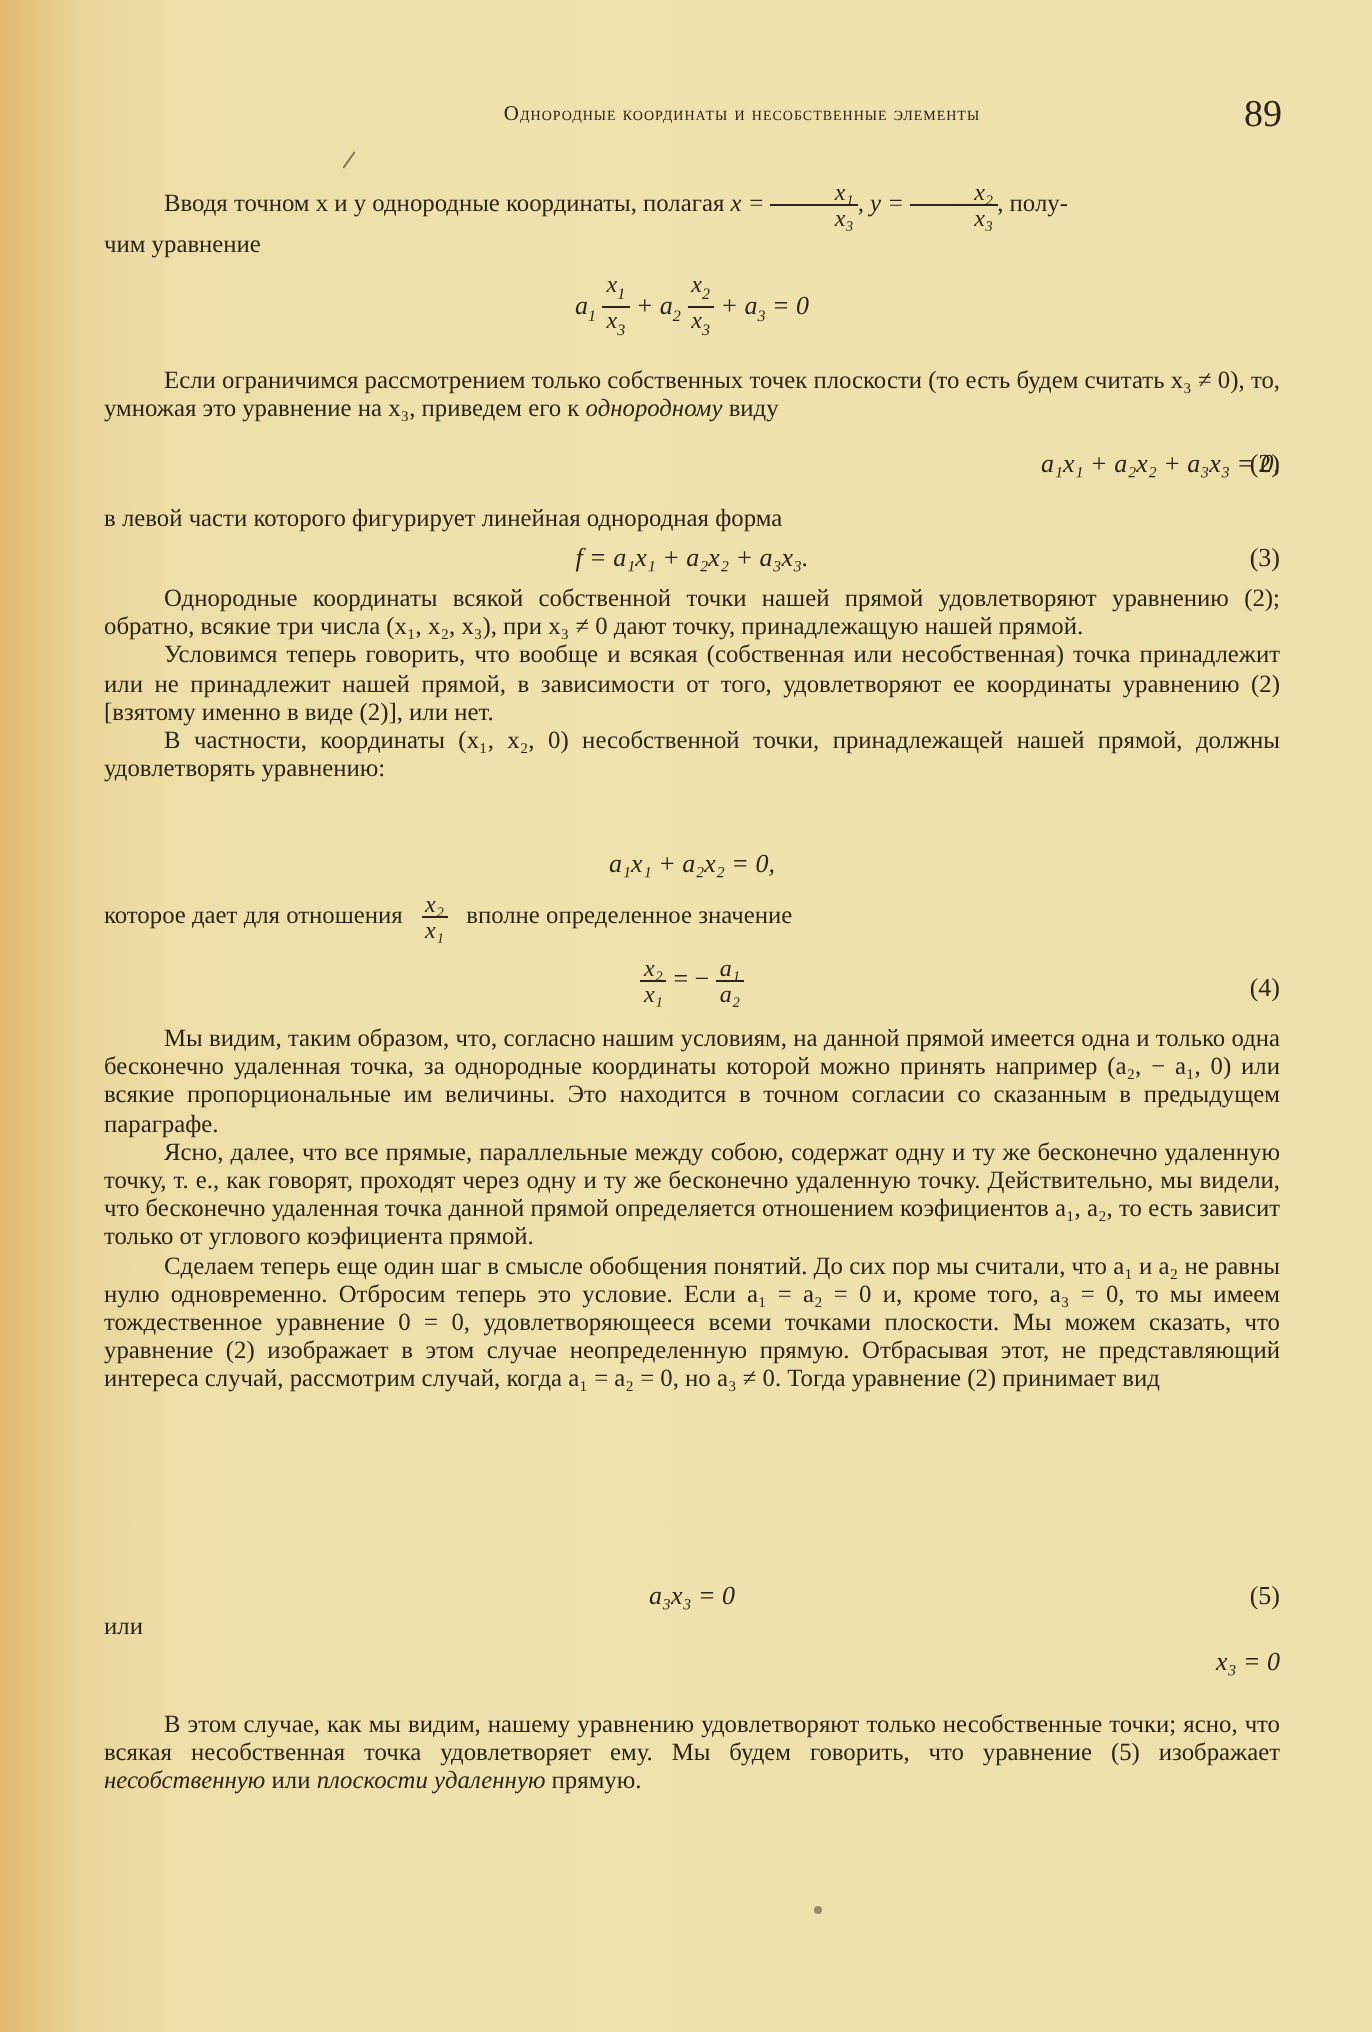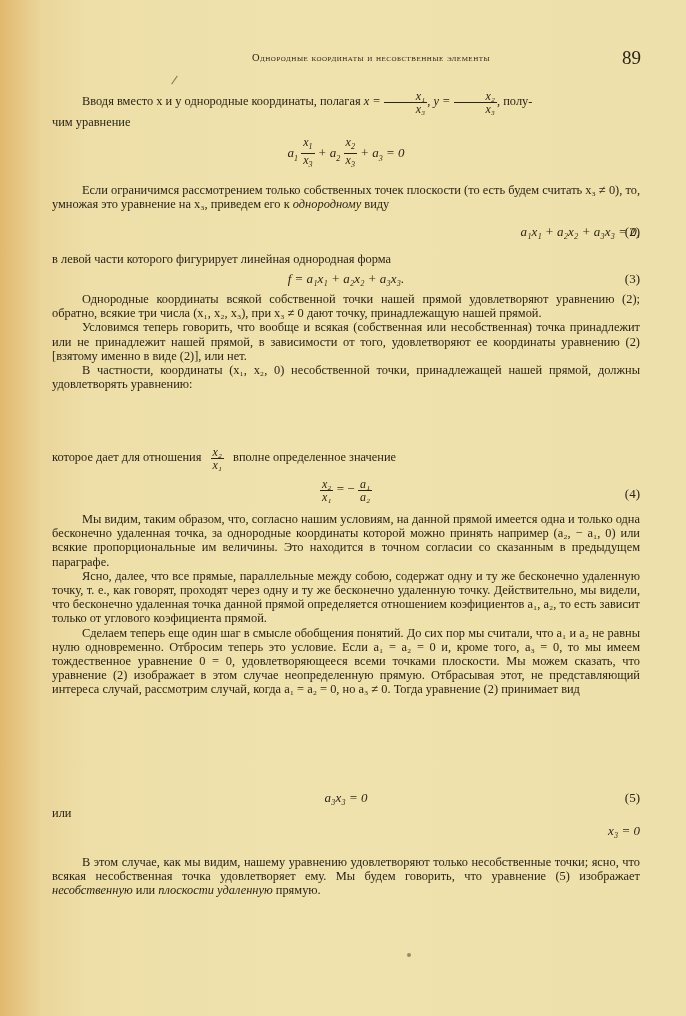--- a/index.html
+++ b/index.html
@@ -34,21 +34,21 @@
 <body>
 
 <div class="page">
 
   <div class="header">Однородные координаты и несобственные элементы</div>
   <div class="pagenum">89</div>
   <div class="mark"></div>
 
   <div class="body" style="top:90px;">
     <p class="p" style="line-height:18px;">
-      <span>Вводя вместо x и y однородные координаты, полагая</span>
+      <span>Вводя точном x и y однородные координаты, полагая</span>
       <i>x =</i>
       <span class="frac"><span class="num">x₁</span><span class="den">x₃</span></span><i>, y =</i>
       <span class="frac"><span class="num">x₂</span><span class="den">x₃</span></span><span>, полу-</span>
     </p>
     <p class="noind">чим уравнение</p>
   </div>
 
   <div class="eq" style="top:136px;">
     <span>a<sub>1</sub> </span><span class="frac"><span class="num">x<sub>1</sub></span><span class="den">x<sub>3</sub></span></span><span> + a<sub>2</sub> </span><span class="frac"><span class="num">x<sub>2</sub></span><span class="den">x<sub>3</sub></span></span><span> + a<sub>3</sub> = 0</span>
   </div>
@@ -66,20 +66,23 @@
   </div>
   <div class="eq" style="top:271px;">
     <span>f = a₁x₁ + a₂x₂ + a₃x₃.</span>
     <span class="eqnum">(3)</span>
   </div>
 
   <div class="body" style="top:292px;">
     <p class="p">Однородные координаты всякой собственной точки нашей прямой удовлетворяют уравнению (2); обратно, всякие три числа (x₁, x₂, x₃), при x₃ ≠ 0 дают точку, принадлежащую нашей прямой.</p>
     <p class="p">Условимся теперь говорить, что вообще и всякая (собственная или несобственная) точка принадлежит или не принадлежит нашей прямой, в зависимости от того, удовлетворяют ее координаты уравнению (2) [взятому именно в виде (2)], или нет.</p>
     <p class="p">В частности, координаты (x₁, x₂, 0) несобственной точки, принадлежащей нашей прямой, должны удовлетворять уравнению:</p>
+  </div>
+  <div class="eq" style="top:424px;">
+    <span>a₁x₁ + a₂x₂ = 0,</span>
   </div>
 
   <div class="body" style="top:446px;">
     <p class="noind" style="line-height:18px;">
       <span>которое дает для отношения</span>
       <span class="frac" style="margin:0 6px;"><span class="num">x₂</span><span class="den">x₁</span></span>
       <span>вполне определенное значение</span>
     </p>
   </div>
 

